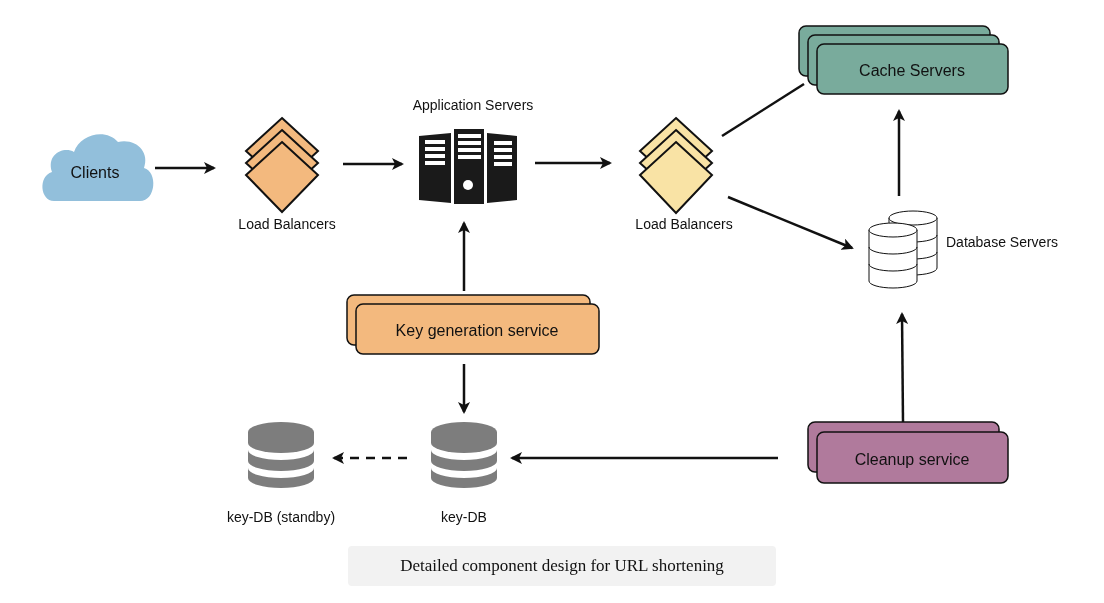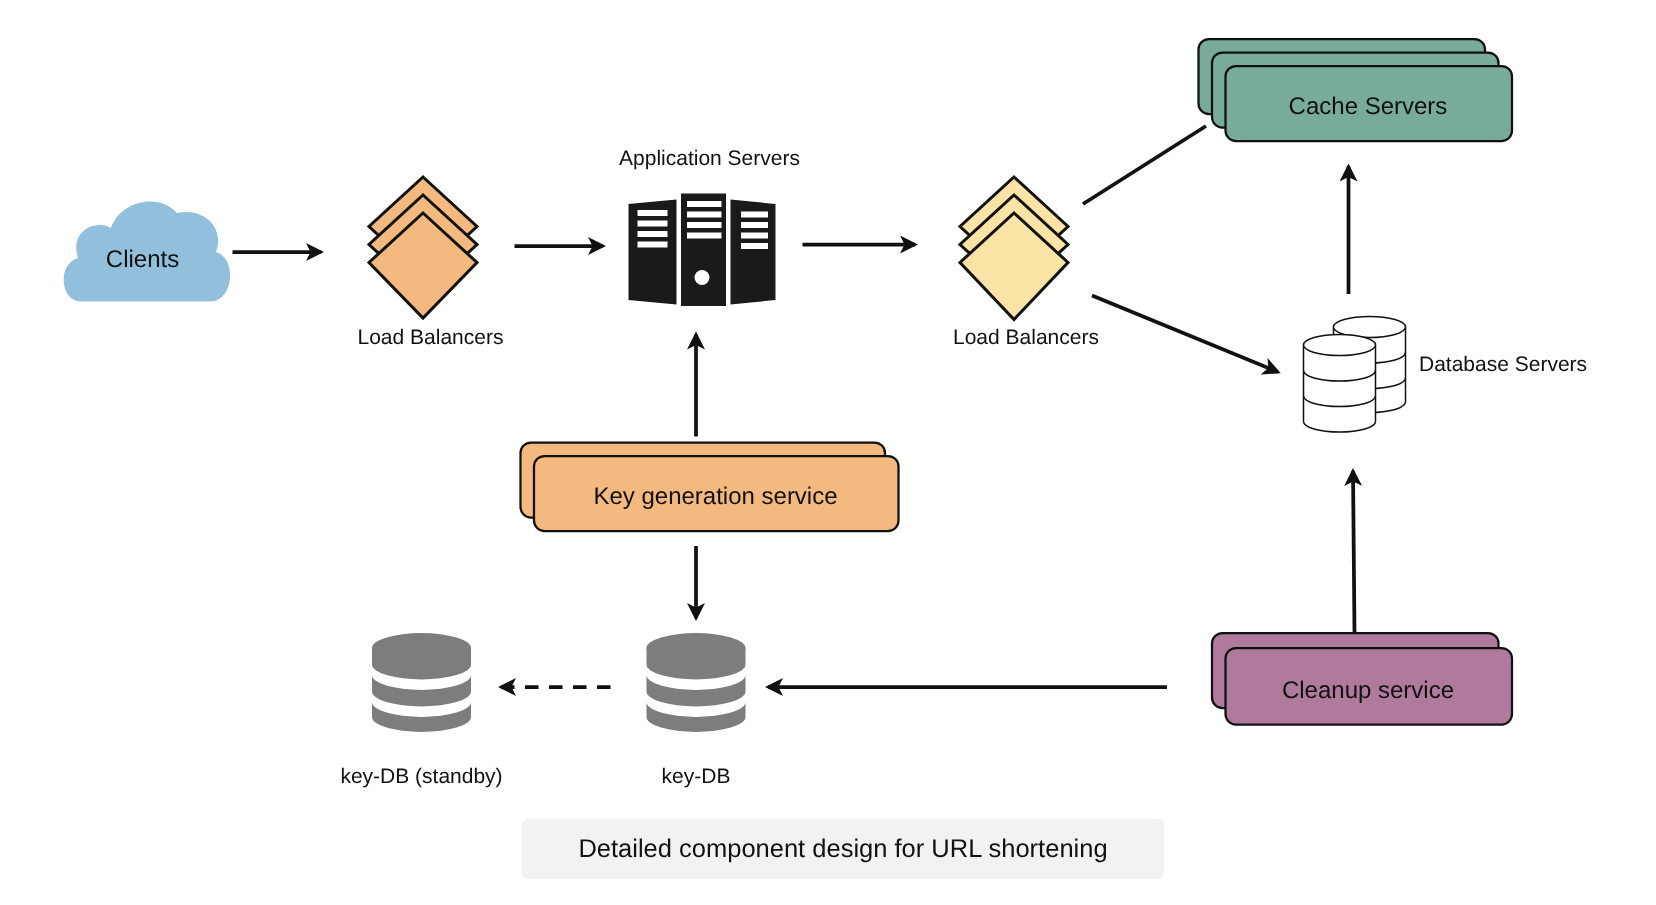--- a/index.html
+++ b/index.html
@@ -3,21 +3,21 @@
 <meta charset="utf-8">
 <style>
   html, body { margin:0; padding:0; background:#ffffff; }
   body { width:1104px; height:603px; position:relative; overflow:hidden; font-family:"Liberation Sans", sans-serif; }
   #diagram { position:absolute; left:0; top:0; }
   .lbl { font-family:"Liberation Sans", sans-serif; fill:#111; }
   .caption {
     position:absolute; left:348px; top:546px; width:428px; height:40px;
     background:#f2f2f2; border-radius:4px;
     display:flex; align-items:center; justify-content:center;
-    font-family:Liberation Sans, sans-serif; font-size:17px; color:#111;
+    font-family:Liberation Serif, serif; font-size:17px; color:#111;
   }
 </style>
 </head>
 <body>
 
 <svg id="diagram" width="1104" height="603" viewBox="0 0 1104 603">
   <defs>
     <marker id="ah" viewBox="0 0 12 12" refX="10" refY="6" markerWidth="12" markerHeight="12" markerUnits="userSpaceOnUse" orient="auto">
       <path d="M0,0 L12,6 L0,12 L3,6 Z" fill="#111"></path>
     </marker>

